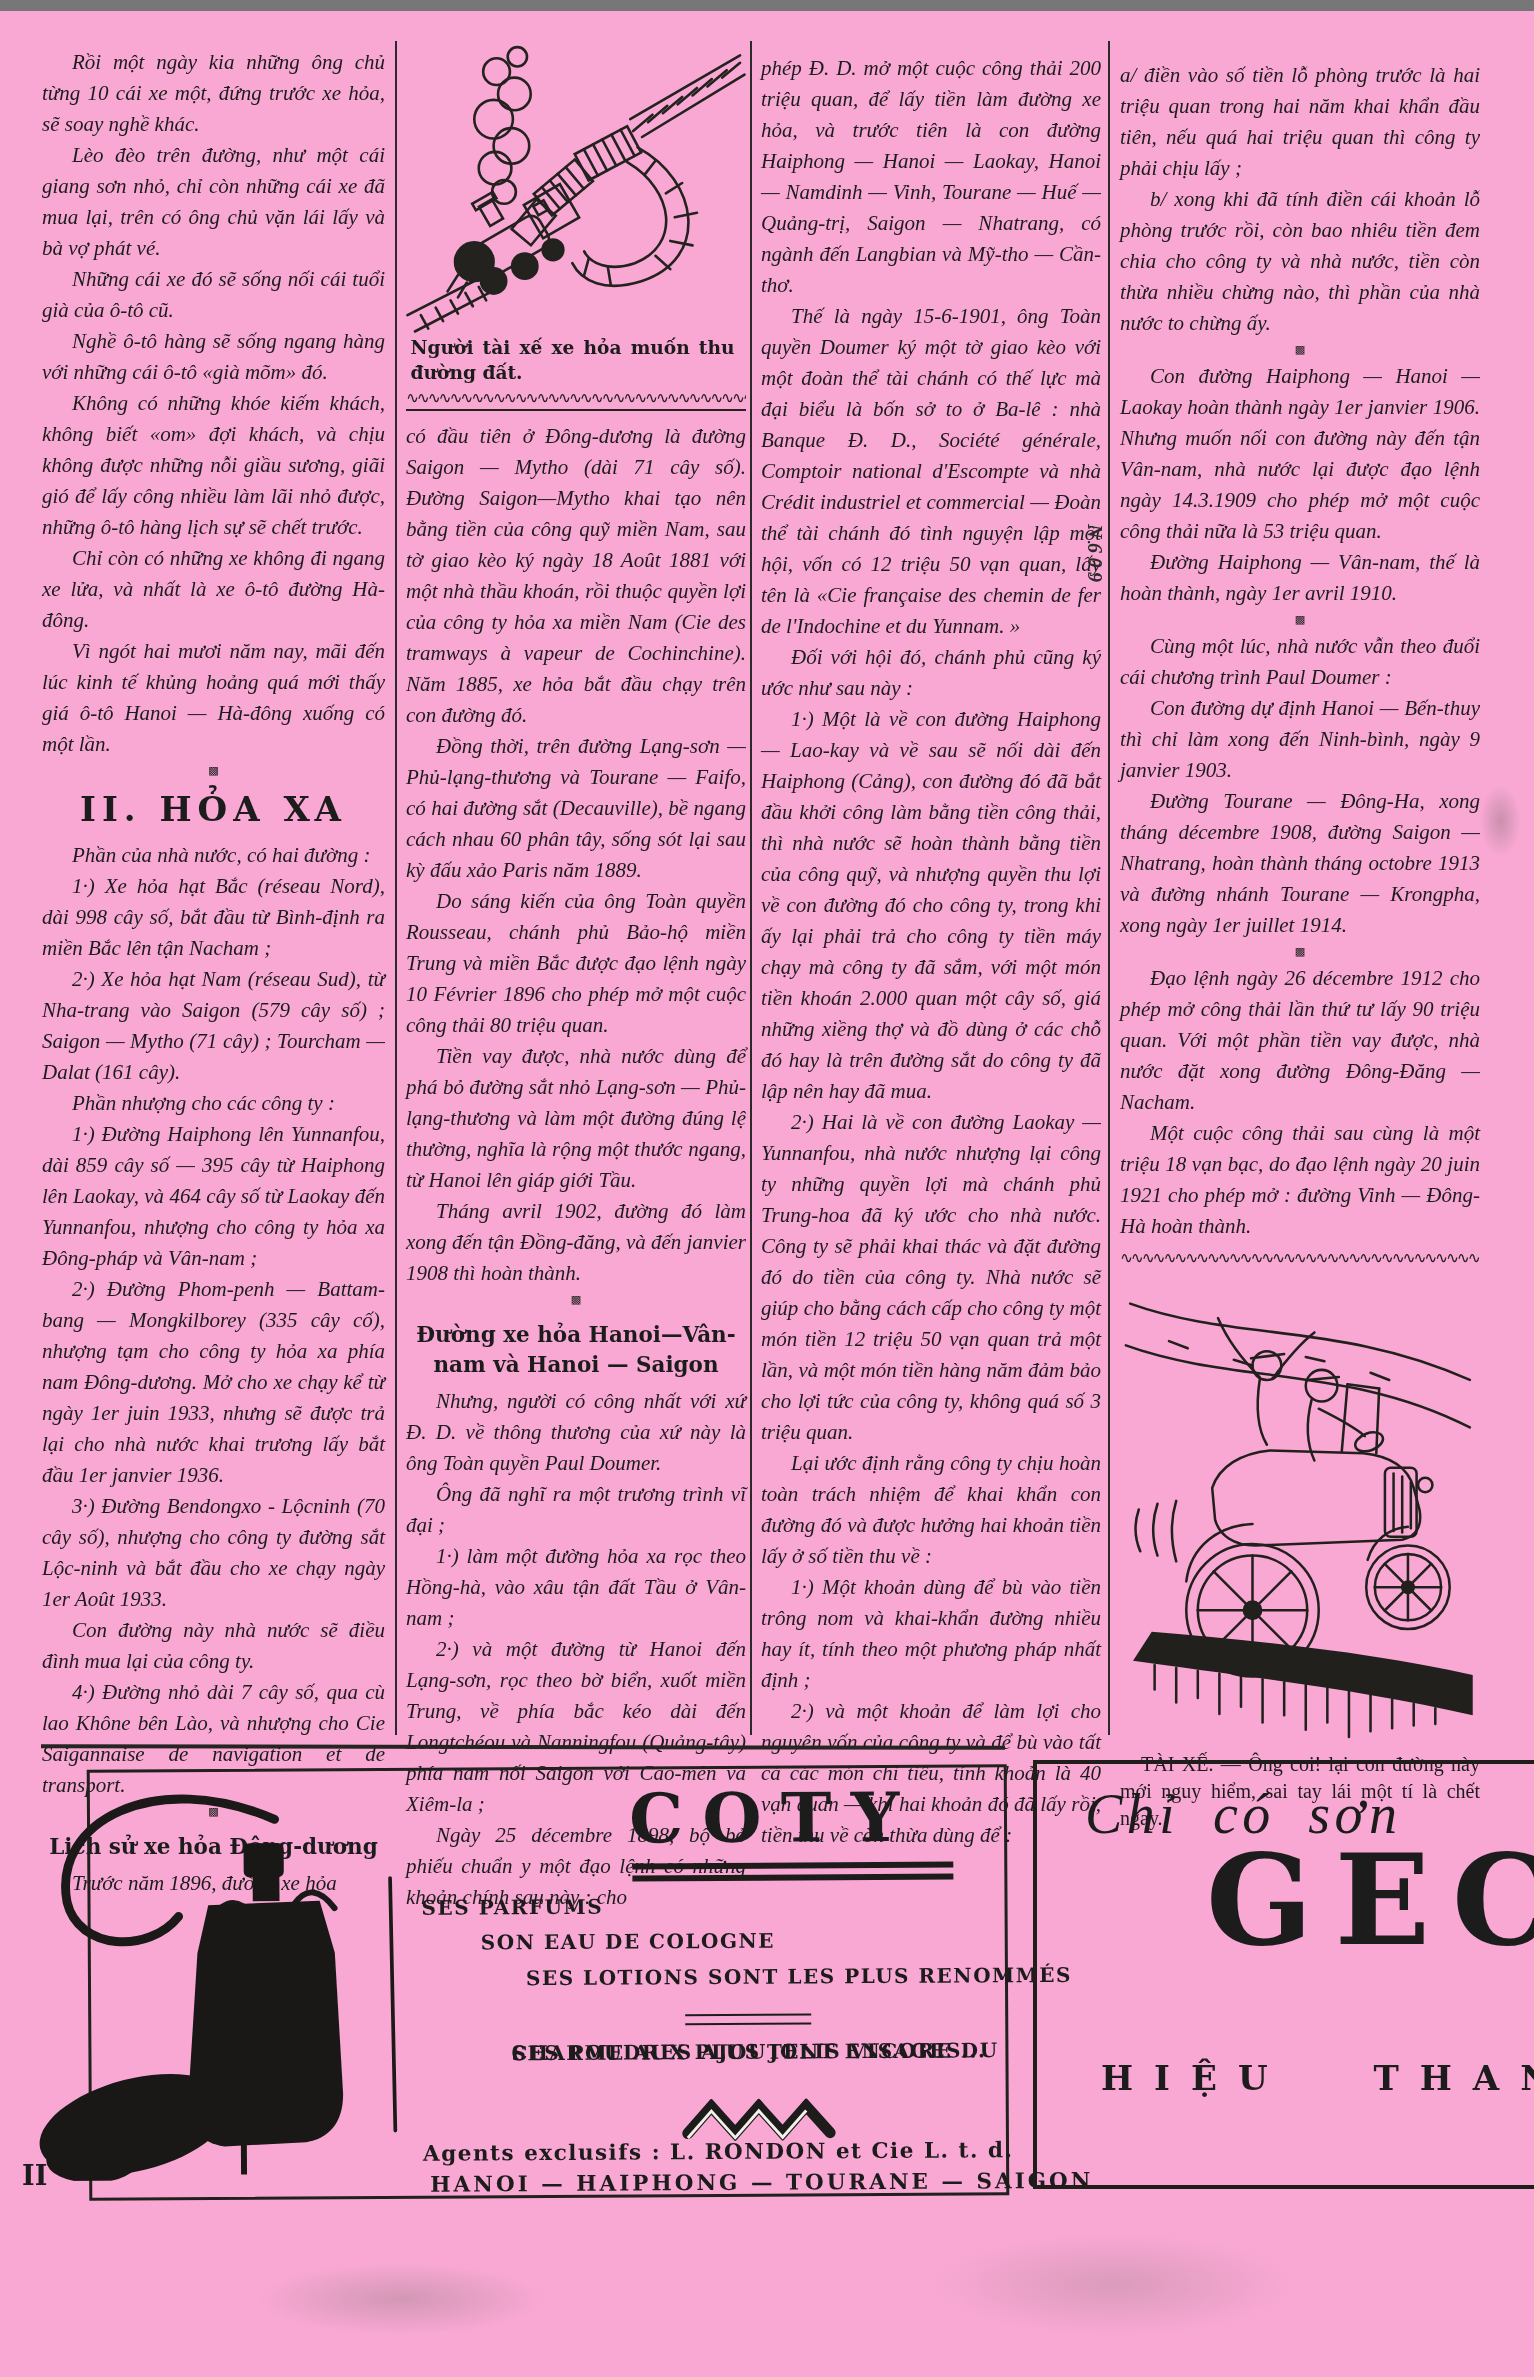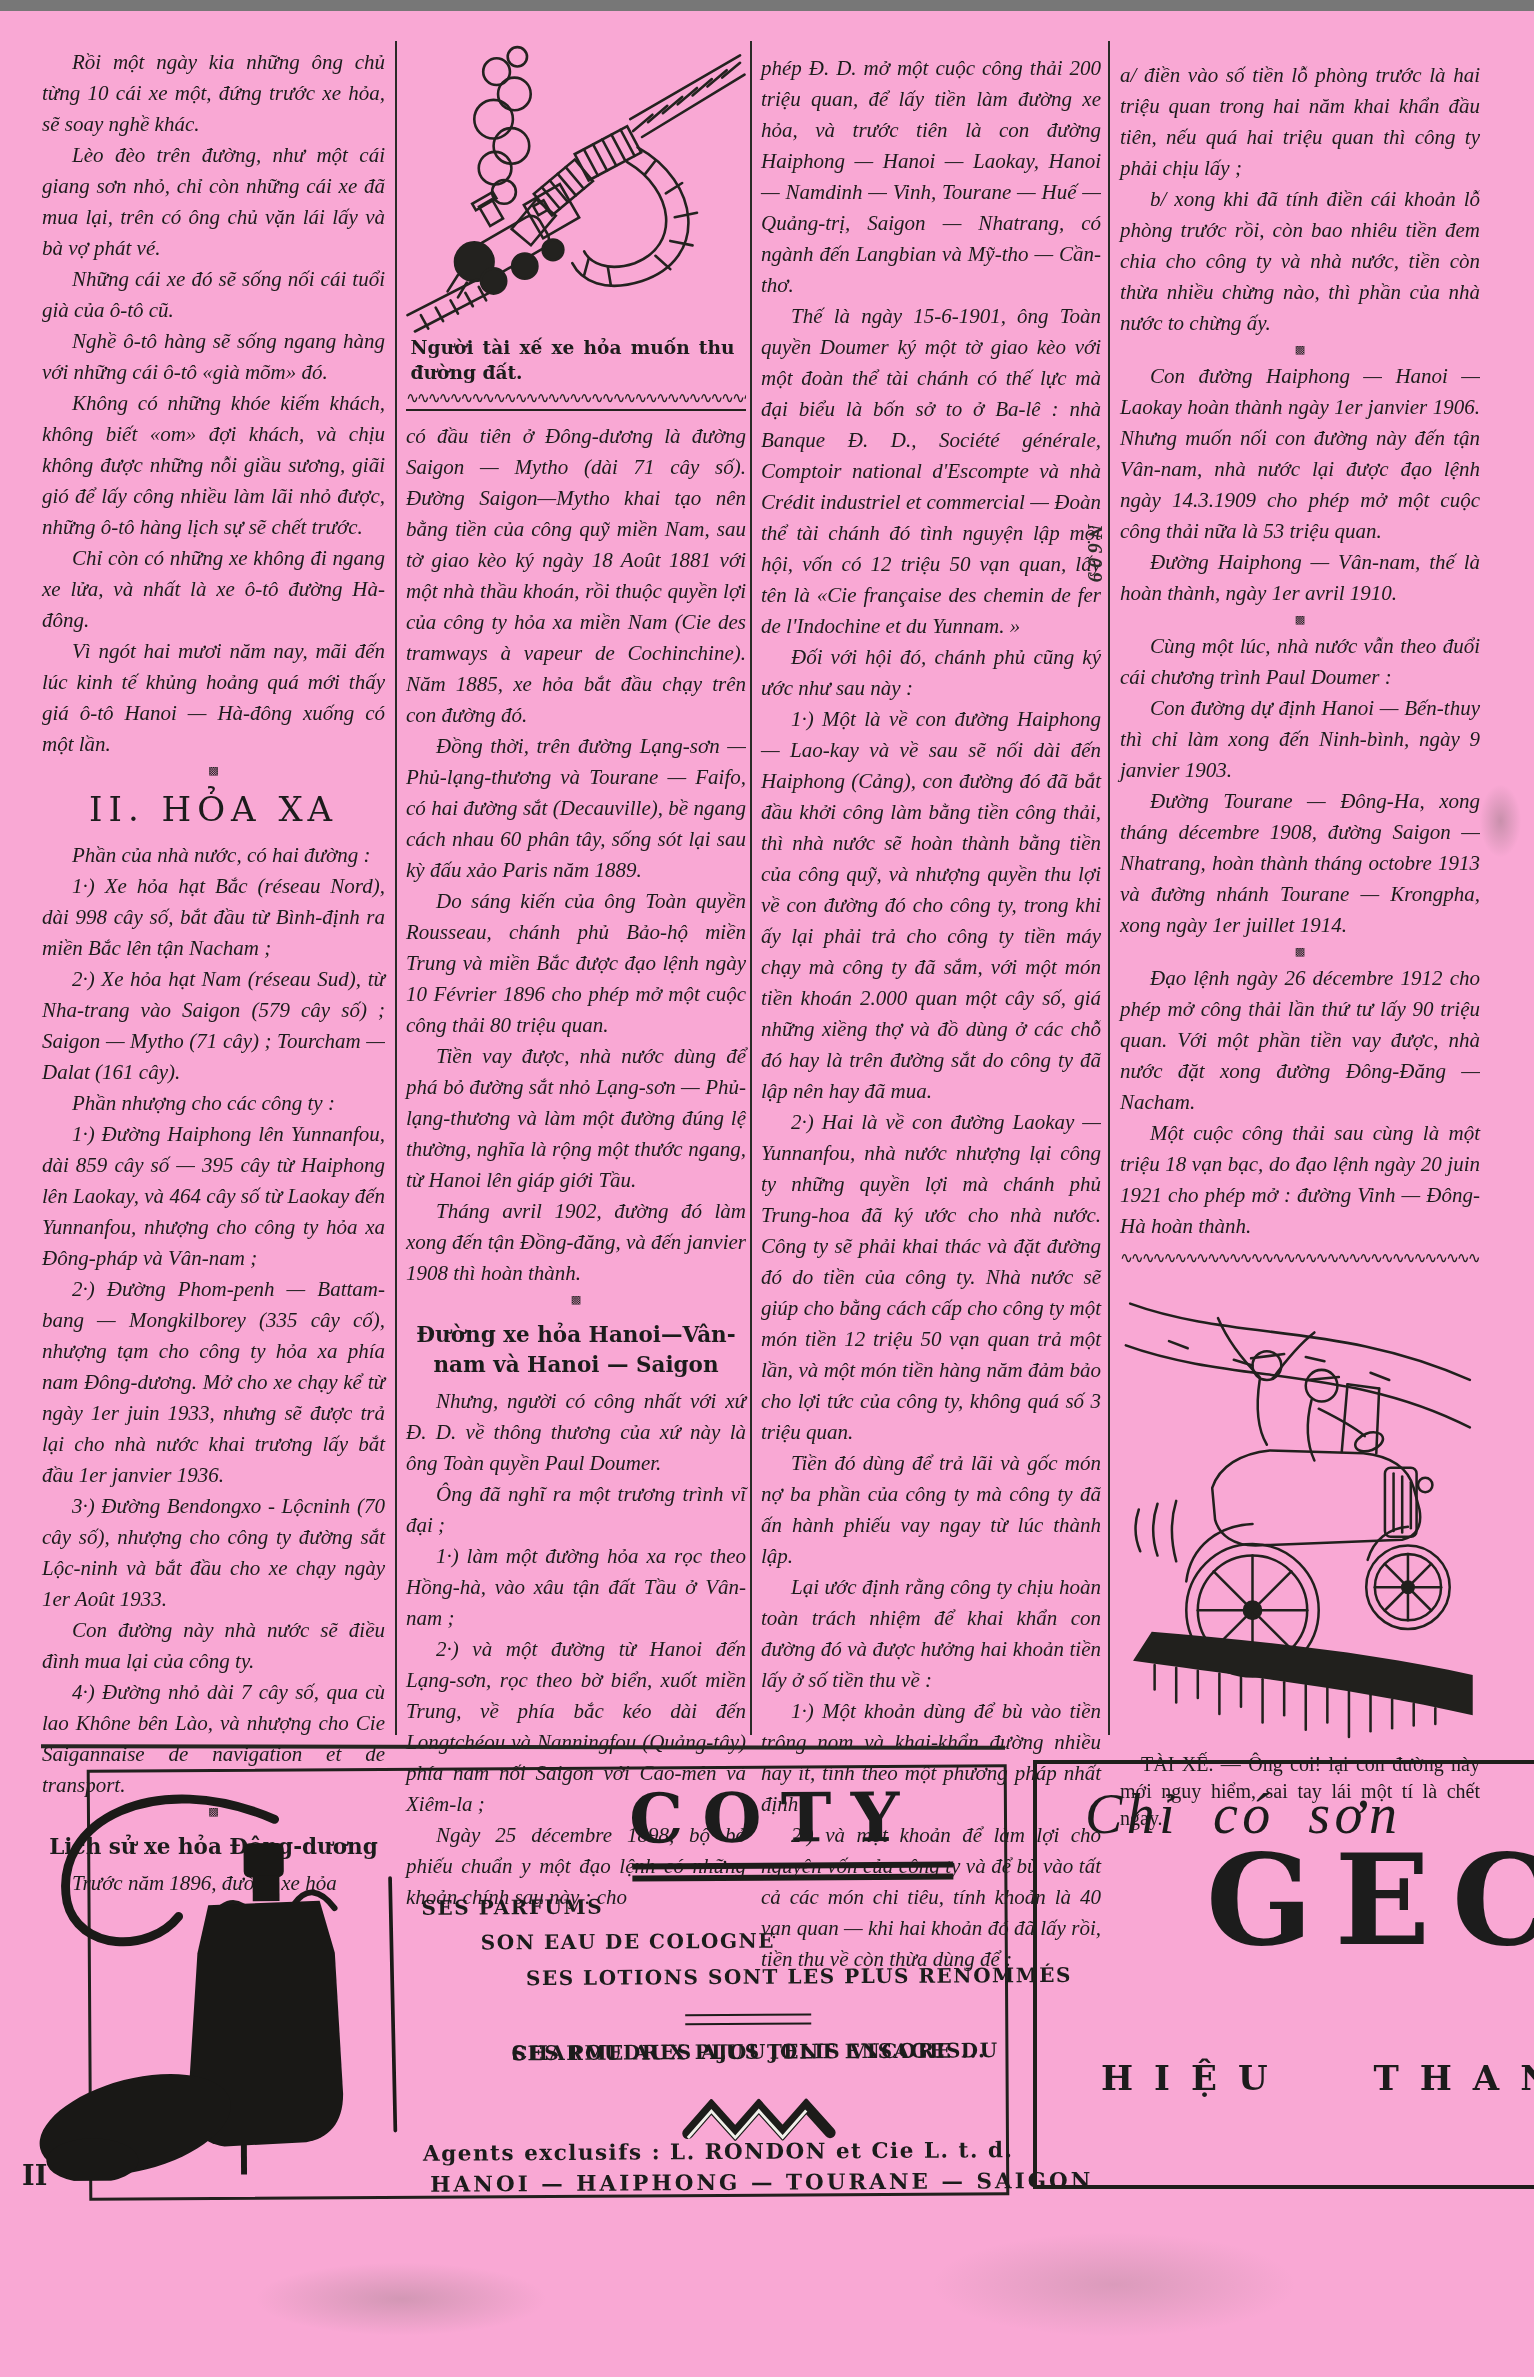--- a/index.html
+++ b/index.html
@@ -10,21 +10,21 @@
   }
   
   .col{
     position:absolute;
     font-size:21px;line-height:31px;font-style:italic;
     text-align:justify;
   }
   .col p{margin:0;text-indent:30px;}
   .col p.cont{text-indent:0;}
   .h1{
-    font-family:"DejaVu Serif",serif;font-style:normal;font-weight:normal;
+    font-family:"DejaVu Serif",serif;font-style:normal;font-weight:bold;
     font-size:34px;line-height:40px;letter-spacing:6px;
     text-align:center;margin:7.4px 0 10.4px;text-indent:0;
   }
   .h2{
     font-family:"DejaVu Serif",serif;font-style:normal;font-weight:bold;
     font-size:21.5px;line-height:30px;text-align:center;margin:9px 0 6px;text-indent:0;
   }
   .orn{
     font-family:"DejaVu Sans",sans-serif;font-style:normal;
     font-size:11px;line-height:22px;text-align:center;
@@ -224,21 +224,20 @@
       </div>
   </div>
 
   <div class="col" id="col3" style="left:761px;top:42px;width:340px;">
     <div>
         <p class="cont">phép Đ. D. mở một cuộc công thải 200 triệu quan, để lấy tiền làm đường xe hỏa, và trước tiên là con đường Haiphong — Hanoi — Laokay, Hanoi — Namdinh — Vinh, Tourane — Huế — Quảng-trị, Saigon — Nhatrang, có ngành đến Langbian và Mỹ-tho — Cần-thơ.</p>
         <p>Thế là ngày 15-6-1901, ông Toàn quyền Doumer ký một tờ giao kèo với một đoàn thể tài chánh có thế lực mà đại biểu là bốn sở to ở Ba-lê : nhà Banque Đ. D., Société générale, Comptoir national d'Escompte và nhà Crédit industriel et commercial — Đoàn thể tài chánh đó tình nguyện lập một hội, vốn có 12 triệu 50 vạn quan, lấy tên là «Cie française des chemin de fer de l'Indochine et du Yunnam. »</p>
         <p>Đối với hội đó, chánh phủ cũng ký ước như sau này :</p>
         <p>1·) Một là về con đường Haiphong — Lao-kay và về sau sẽ nối dài đến Haiphong (Cảng), con đường đó đã bắt đầu khởi công làm bằng tiền công thải, thì nhà nước sẽ hoàn thành bằng tiền của công quỹ, và nhượng quyền thu lợi về con đường đó cho công ty, trong khi ấy lại phải trả cho công ty tiền máy chạy mà công ty đã sắm, với một món tiền khoán 2.000 quan một cây số, giá những xiềng thợ và đồ dùng ở các chỗ đó hay là trên đường sắt do công ty đã lập nên hay đã mua.</p>
         <p>2·) Hai là về con đường Laokay — Yunnanfou, nhà nước nhượng lại công ty những quyền lợi mà chánh phủ Trung-hoa đã ký ước cho nhà nước. Công ty sẽ phải khai thác và đặt đường đó do tiền của công ty. Nhà nước sẽ giúp cho bằng cách cấp cho công ty một món tiền 12 triệu 50 vạn quan trả một lần, và một món tiền hàng năm đảm bảo cho lợi tức của công ty, không quá số 3 triệu quan.</p>
-        <p>Tiền đó dùng để trả lãi và gốc món nợ ba phần của công ty mà công ty đã ấn hành phiếu vay ngay từ lúc thành lập.</p>
         <p>Lại ước định rằng công ty chịu hoàn toàn trách nhiệm để khai khẩn con đường đó và được hưởng hai khoản tiền lấy ở số tiền thu về :</p>
         <p>1·) Một khoản dùng để bù vào tiền trông nom và khai-khẩn đường nhiều hay ít, tính theo một phương pháp nhất định ;</p>
         <p>2·) và một khoản để làm lợi cho nguyên vốn của công ty và để bù vào tất cả các món chi tiêu, tính khoản là 40 vạn quan — khi hai khoản đó đã lấy rồi, tiền thu về còn thừa dùng để :</p>
       </div>
   </div>
 
   <div class="col" id="col4" style="left:1120px;top:49px;width:360px;">
     <div>
         <p class="cont">a/ điền vào số tiền lỗ phòng trước là hai triệu quan trong hai năm khai khẩn đầu tiên, nếu quá hai triệu quan thì công ty phải chịu lấy ;</p>
         <p>b/ xong khi đã tính điền cái khoản lỗ phòng trước rồi, còn bao nhiêu tiền đem chia cho công ty và nhà nước, tiền còn thừa nhiều chừng nào, thì phần của nhà nước to chừng ấy.</p>

